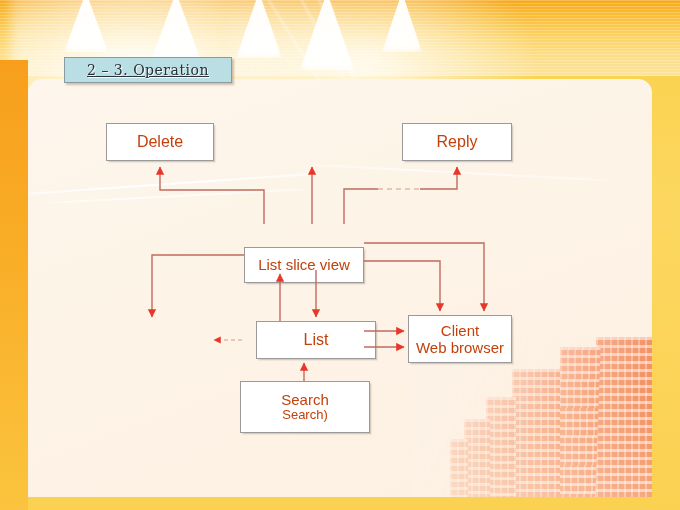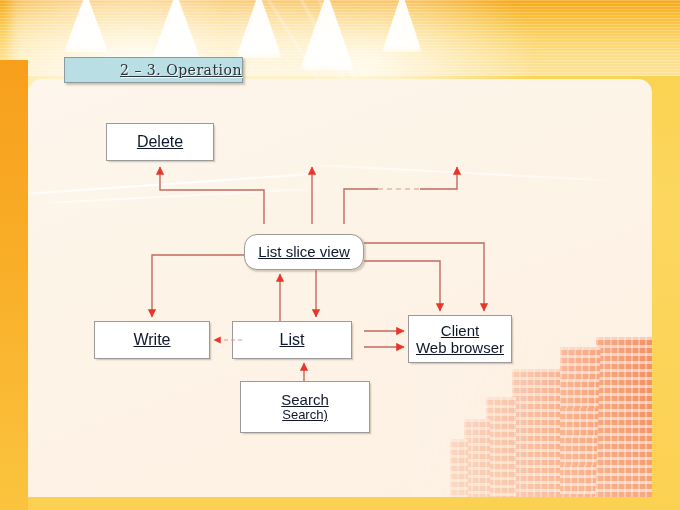--- a/index.html
+++ b/index.html
@@ -90,51 +90,50 @@
   }
   .panel-bld{
     position:absolute;right:0;bottom:0;width:240px;height:160px;overflow:hidden;
   }
 
   
   .title-box{
     position:absolute;left:64px;top:57px;width:166px;height:24px;
     background:#b9dfe4;border:1px solid #8a9aa0;
     box-shadow:2px 2px 2px rgba(120,90,60,.35);
-    display:flex;align-items:center;justify-content:flex-end;
+    display:flex;align-items:center;justify-content:center;
     z-index:6;
-    padding-left:11px;
   }
   .title-text{
     font-family:"DejaVu Serif", serif;
     font-size:14px;color:#2a2f38;letter-spacing:.5px;
     text-decoration:underline;
     text-shadow:1px 1px 0 rgba(255,255,255,.85);
     white-space:nowrap;
   }
 
   
   .diagram{position:absolute;left:28px;top:79px;width:624px;height:418px;z-index:4;}
   .node{
     position:absolute;background:#ffffff;
     border:1.5px solid #9a9a9a;
     box-shadow:1.5px 1.5px 1.5px rgba(130,110,90,.30);
     display:flex;flex-direction:column;align-items:center;justify-content:center;
     box-sizing:border-box;
   }
   .node .lbl{
     font-family:"Liberation Sans", sans-serif;
-    color:#0f172a;line-height:1.15;text-align:center;white-space:nowrap;text-decoration:underline;
+    color:#c2410c;line-height:1.15;text-align:center;white-space:nowrap;
   }
   .n-delete{left:78px; top:44px;  width:108px;height:38px;}
   .n-modify{left:229px;top:44px;  width:110px;height:38px;}
   .n-reply{ left:374px;top:44px;  width:110px;height:38px;}
-  .n-lsv{   left:216px;top:155px; width:120px;height:36px;border-radius:13px;}
+  .n-lsv{   left:216px;top:168px; width:120px;height:36px;}
   .n-write{ left:66px; top:242px; width:116px;height:38px;}
-  .n-list{  left:204px;top:242px; width:120px;height:38px;}
+  .n-list{  left:228px;top:242px; width:120px;height:38px;}
   .n-client{left:380px;top:236px; width:104px;height:48px;}
   .n-search{left:212px;top:302px; width:130px;height:52px;}
 
   .f16{font-size:16px;}
   .f15{font-size:15px;}
   .f13{font-size:13px;}
 
   svg.links{position:absolute;left:0;top:0;width:624px;height:418px;z-index:3;overflow:visible;}
 </style>
 </head>
@@ -230,28 +229,28 @@
 
         <path d="M276,302 L276,284" marker-end="url(#ar)"></path>
       </g>
     </svg>
 
     <div class="node n-delete">
       <span class="lbl f16">Delete</span>
     </div>
 
 
+    <div class="node n-reply">
+      <span class="lbl f16">Reply</span>
+    </div>
 
     <div class="node n-lsv">
       <span class="lbl f15">List slice view</span>
     </div>
 
-    <div class="node n-write">
-      <span class="lbl f16">Write</span>
-    </div>
 
     <div class="node n-list">
       <span class="lbl f16">List</span>
     </div>
 
     <div class="node n-client">
       <span class="lbl f15">Client</span>
       <span class="lbl f15">Web browser</span>
     </div>
 

